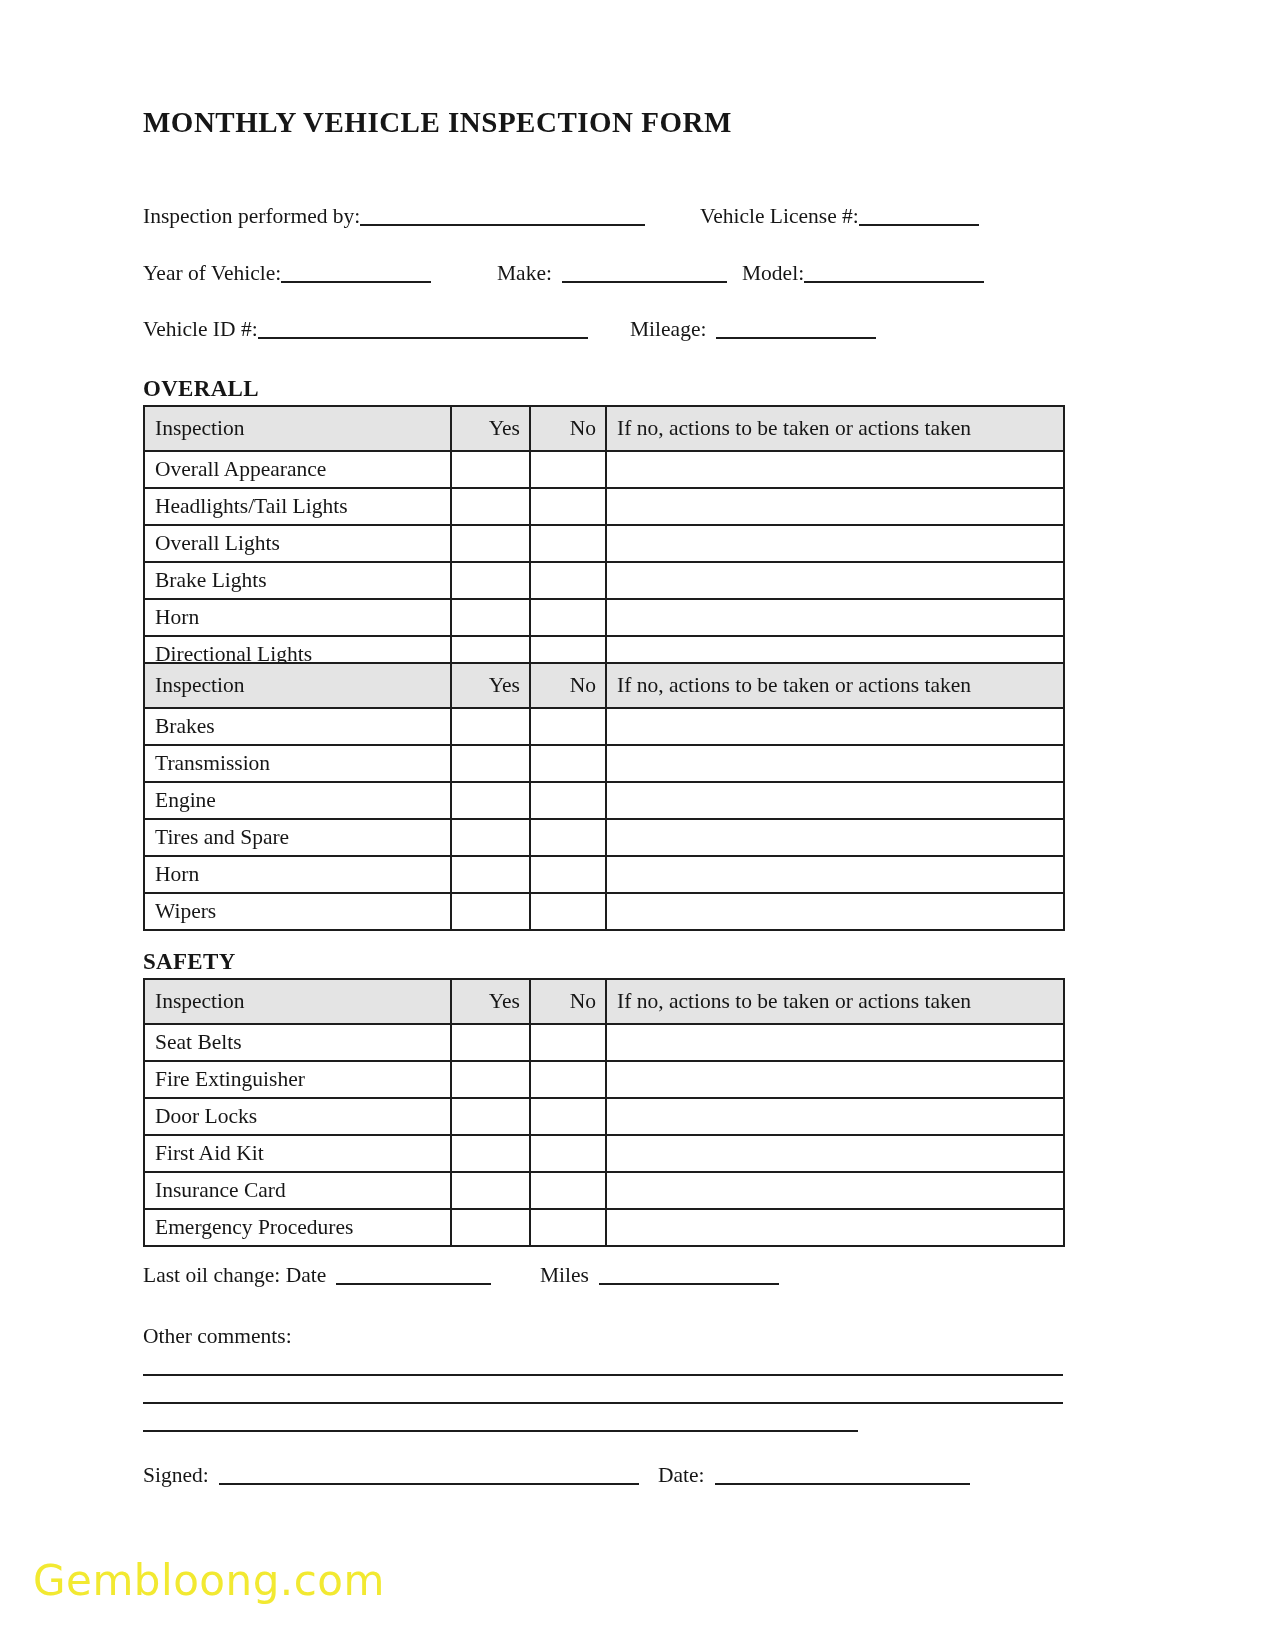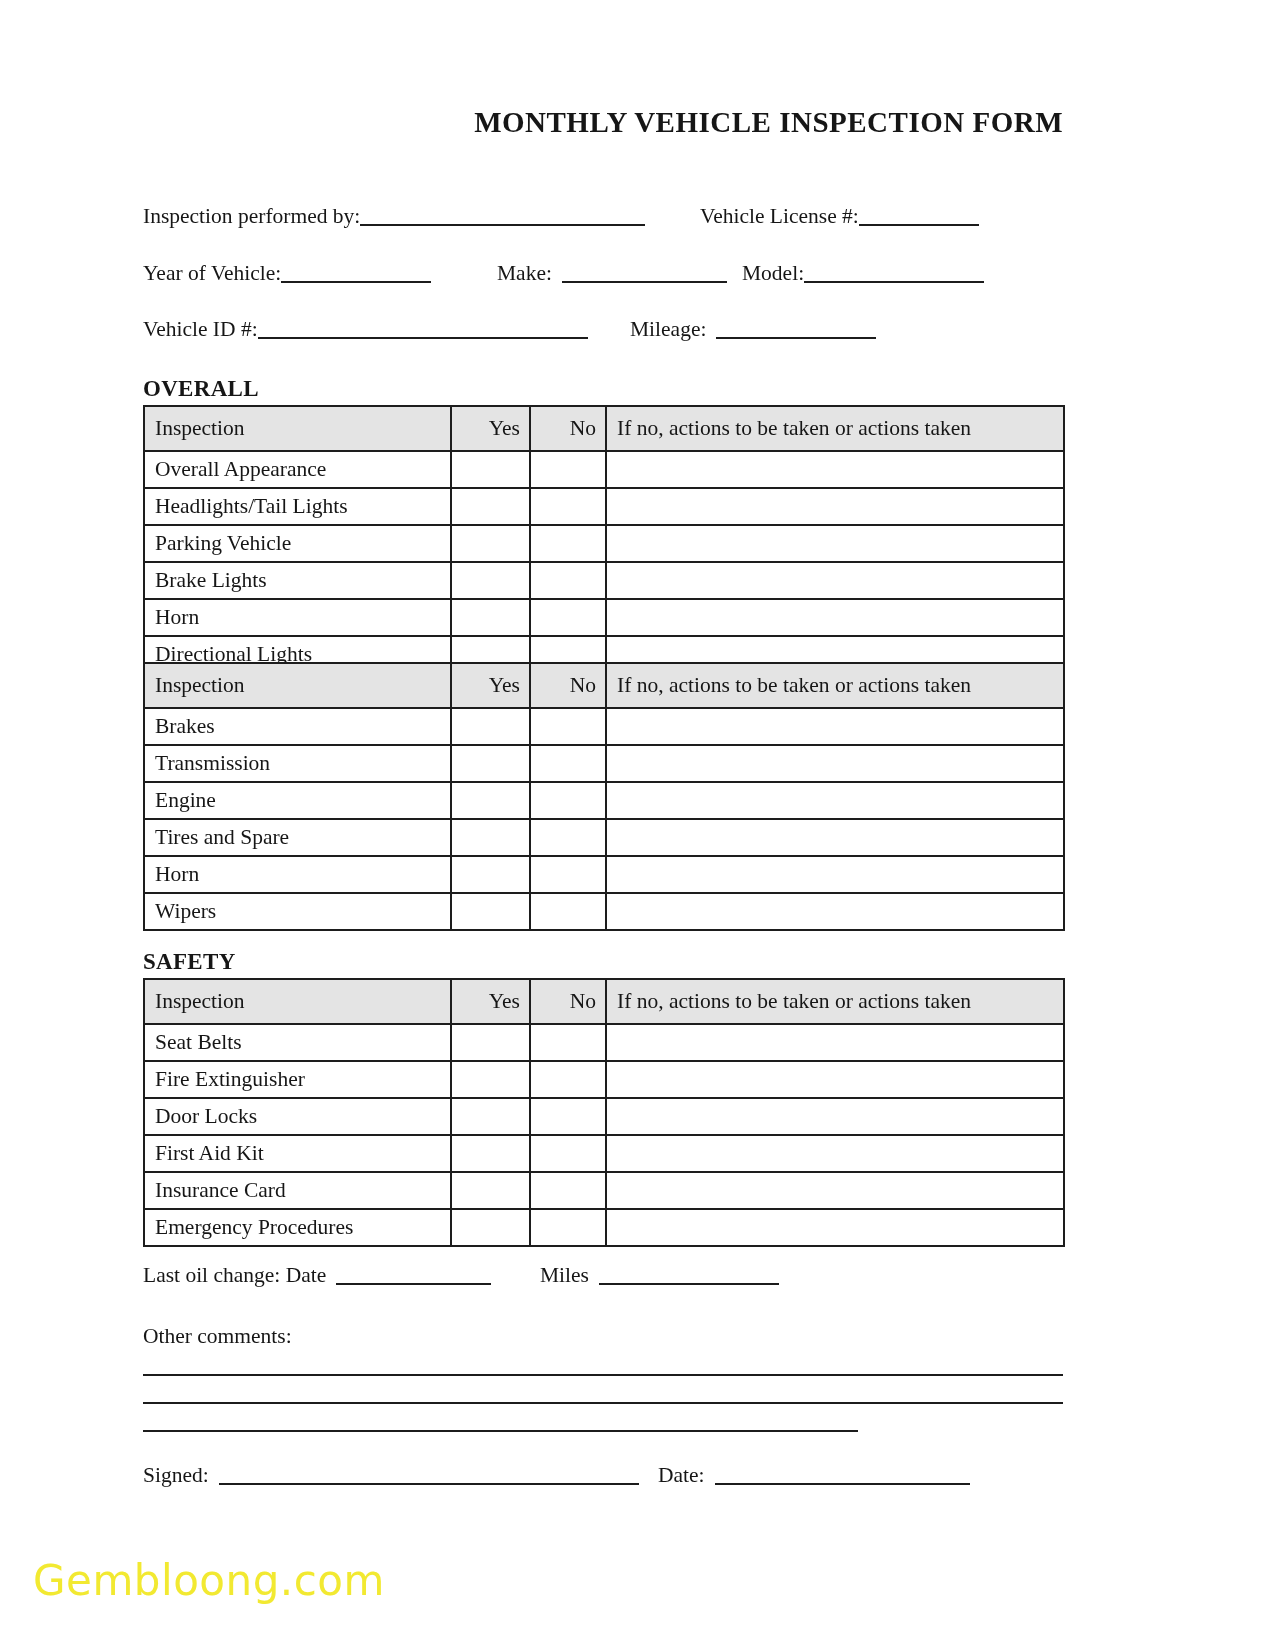--- a/index.html
+++ b/index.html
@@ -11,21 +11,21 @@
     background: #ffffff;
     font-family: "Liberation Serif", serif;
     color: #161616;
     overflow: hidden;
   }
   .title {
     position: absolute;
     left: 143px;
     width: 920px;
     top: 106px;
-    text-align: right;
+    text-align: left;
     font-weight: bold;
     font-size: 29px;
     letter-spacing: 0.5px;
     white-space: nowrap;
   }
   .frow {
     position: absolute;
     left: 143px;
     width: 1000px;
     height: 32px;
@@ -136,21 +136,21 @@
               <td></td>
               <td></td>
             </tr>
             <tr>
               <td>Headlights/Tail Lights</td>
               <td></td>
               <td></td>
               <td></td>
             </tr>
             <tr>
-              <td>Parking Vehicle</td>
+              <td>Overall Lights</td>
               <td></td>
               <td></td>
               <td></td>
             </tr>
             <tr>
               <td>Brake Lights</td>
               <td></td>
               <td></td>
               <td></td>
             </tr>

